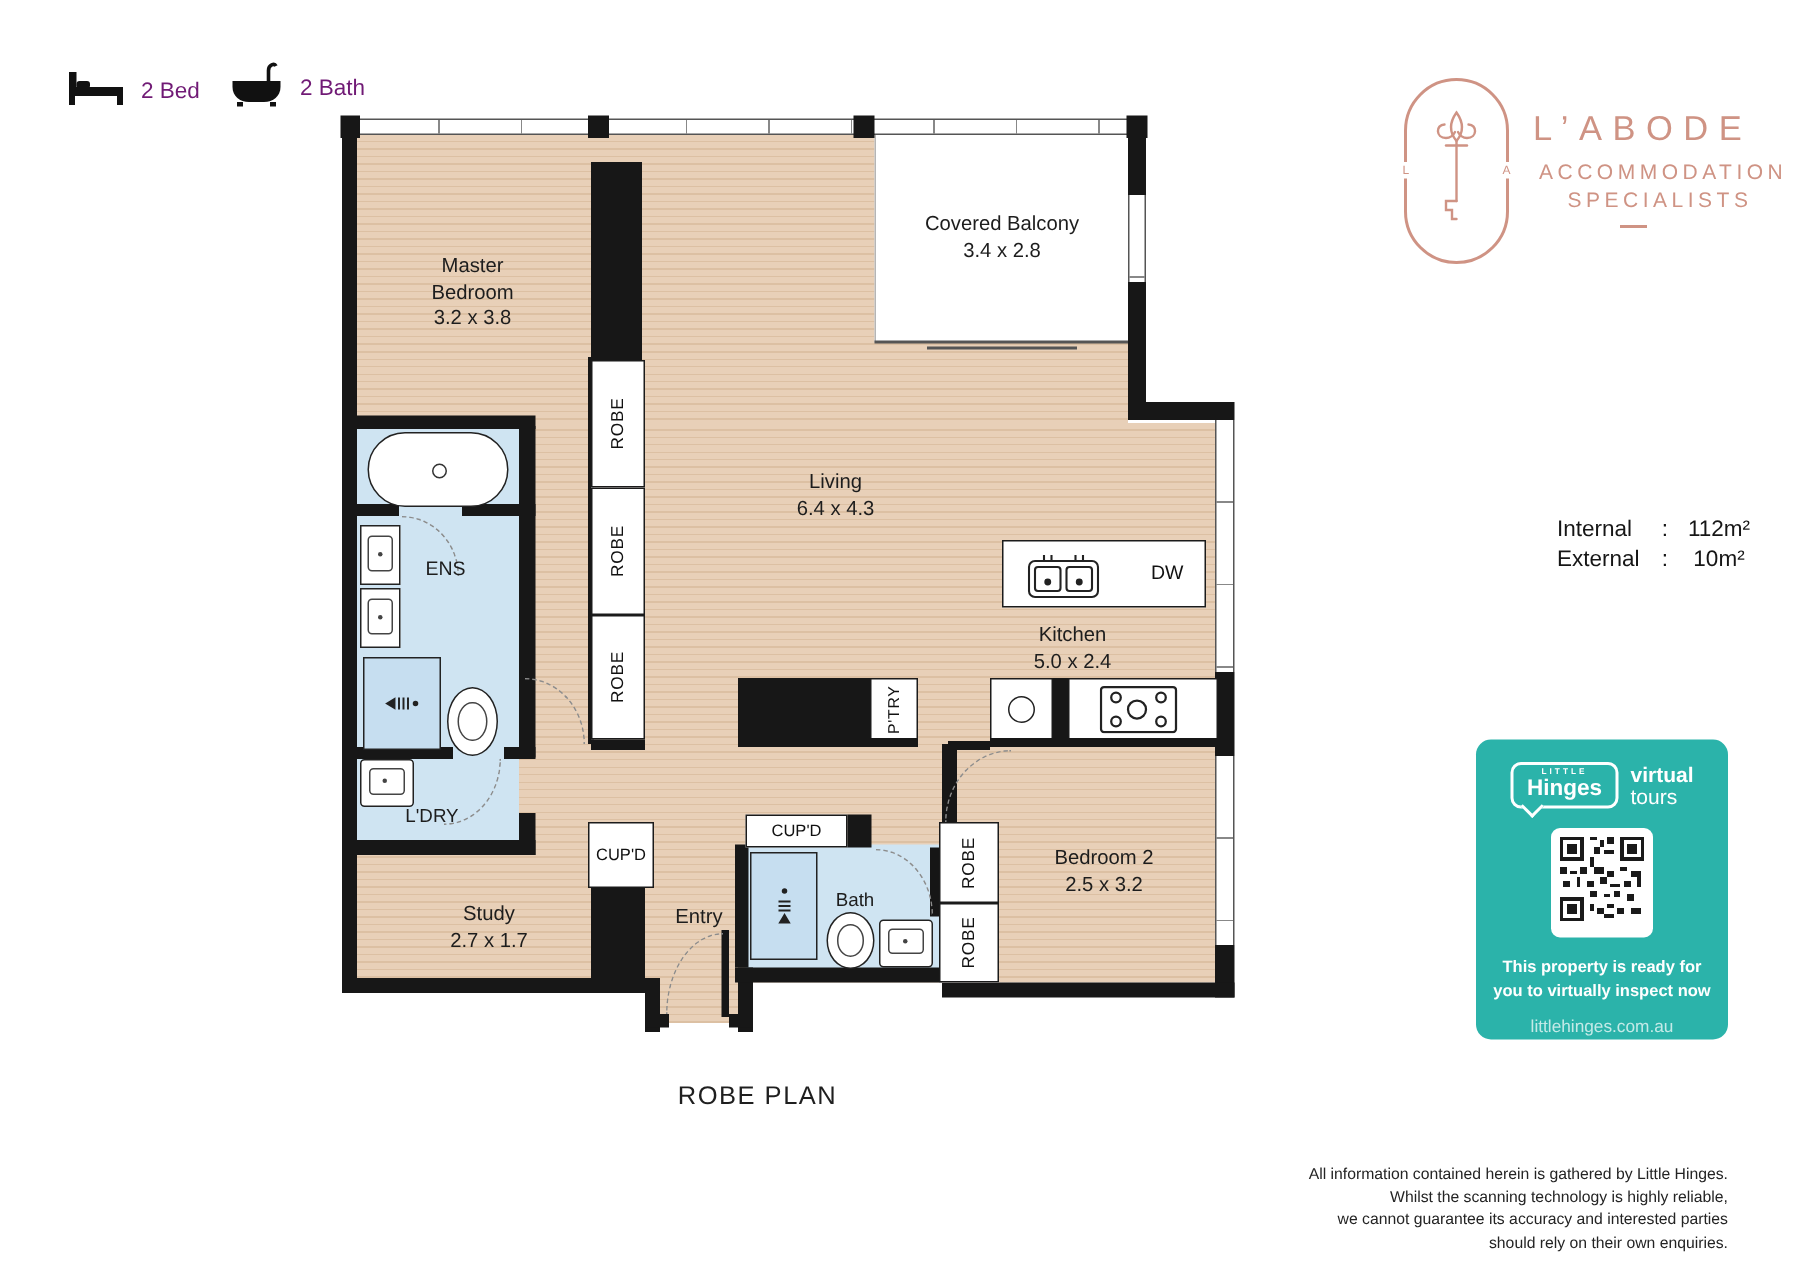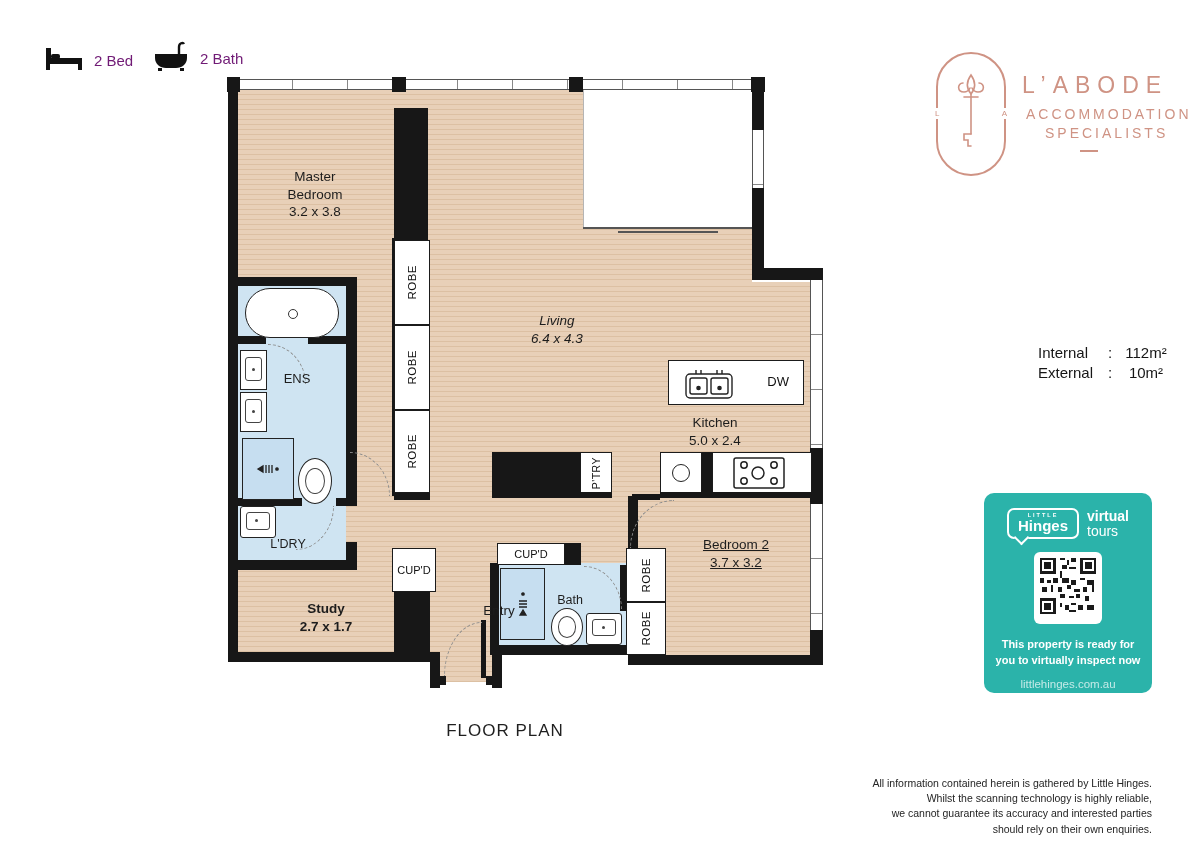--- a/index.html
+++ b/index.html
@@ -271,39 +271,43 @@
   <div class="fix" style="left:240px;top:506px;width:36px;height:32px;border-radius:3px;">
     <div style="position:absolute;left:5px;top:5px;right:5px;bottom:7px;border:1.2px solid #444;border-radius:3px;"></div>
     <div style="position:absolute;left:14px;top:12px;width:3px;height:3px;background:#444;border-radius:50%;"></div>
   </div>
 
   <div class="rlabel" style="left:270px;top:168px;width:90px;">
     <span>Master</span><br>
     <span>Bedroom</span><br>
     <span>3.2 x 3.8</span>
   </div>
-  <div class="rlabel" style="left:497px;top:312px;width:120px;font-style:italic;">
+  <div class="rlabel" style="left:588px;top:140px;width:160px;">
+    <span>Covered Balcony</span><br>
+    <span>3.4 x 2.8</span>
+  </div>
+  <div class="rlabel" style="left:497px;top:312px;width:120px;">
     <span>Living</span><br>
     <span>6.4 x 4.3</span>
   </div>
   <div class="rlabel" style="left:655px;top:414px;width:120px;">
     <span>Kitchen</span><br>
     <span>5.0 x 2.4</span>
   </div>
-  <div class="rlabel" style="left:266px;top:600px;width:120px;font-weight:bold;">
+  <div class="rlabel" style="left:266px;top:600px;width:120px;">
     <span>Study</span><br>
     <span>2.7 x 1.7</span>
   </div>
-  <div class="rlabel" style="left:666px;top:536px;width:140px;text-decoration:underline;">
+  <div class="rlabel" style="left:666px;top:563px;width:140px;">
     <span>Bedroom 2</span><br>
-    <span>3.7 x 3.2</span>
+    <span>2.5 x 3.2</span>
   </div>
   <div class="rlabel" style="left:267px;top:371px;width:60px;font-size:13px;"><span>ENS</span></div>
   <div class="rlabel" style="left:253px;top:536px;width:70px;font-size:12.5px;"><span>L'DRY</span></div>
-  <div class="rlabel" style="left:431px;top:602px;width:70px;margin-left:33px;"><span>Entry</span></div>
+  <div class="rlabel" style="left:431px;top:602px;width:70px;"><span>Entry</span></div>
   <div class="rlabel" style="left:540px;top:592px;width:60px;font-size:12.5px;"><span>Bath</span></div>
 
   <div class="tours-card" style="left:984px;top:493px;width:168px;height:200px;">
     <div style="display:flex;align-items:center;gap:8px;">
       <div class="bubble">
         <div class="bubble-little">LITTLE</div>
         <div class="bubble-hinges">Hinges</div>
         <div class="bubble-tail"></div>
       </div>
       <div>
@@ -357,21 +361,21 @@
         </g>
       </svg>
     </div>
     <div class="tours-msg">
       <span>This property is ready for</span><br>
       <span>you to virtually inspect now</span>
     </div>
     <div class="tours-url">littlehinges.com.au</div>
   </div>
 
-  <div class="plan-title" style="left:380px;top:721px;width:250px;">FLOOR PLAN</div>
+  <div class="plan-title" style="left:380px;top:721px;width:250px;">ROBE PLAN</div>
   <div class="disclaimer" style="left:832px;top:776px;width:320px;">
     <span>All information contained herein is gathered by Little Hinges.</span><br>
     <span>Whilst the scanning technology is highly reliable,</span><br>
     <span>we cannot guarantee its accuracy and interested parties</span><br>
     <span>should rely on their own enquiries.</span>
   </div>
 
 </div>
 
 </body></html>

